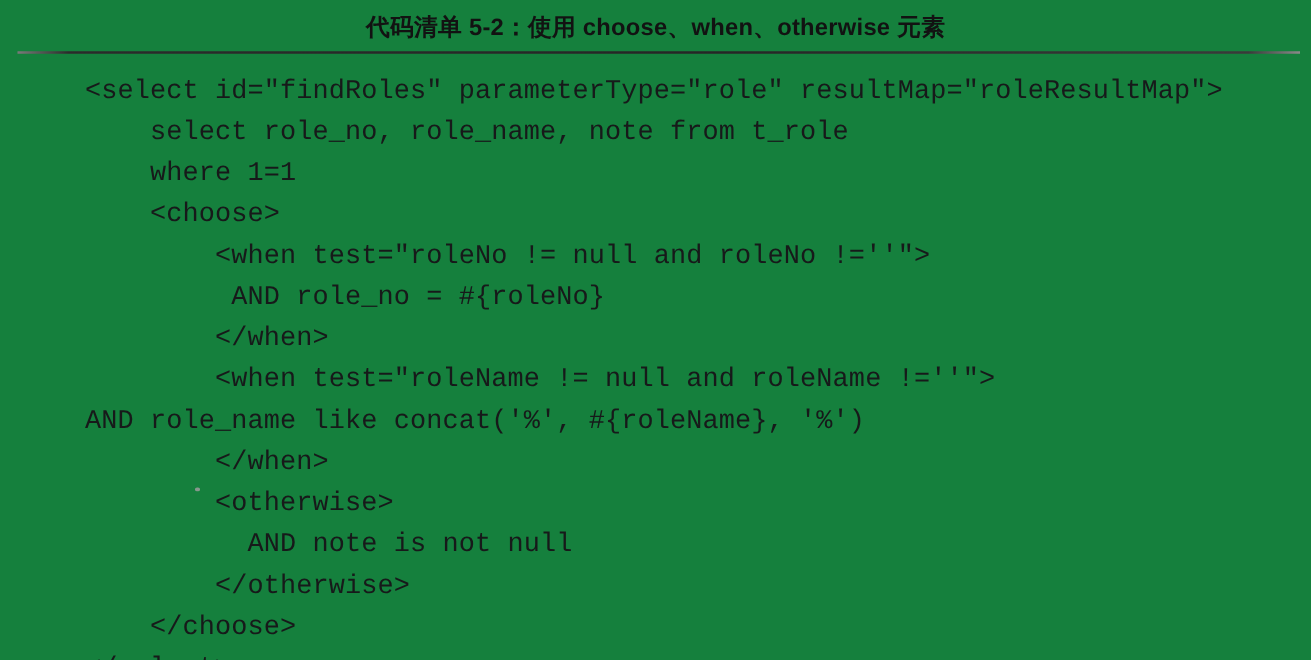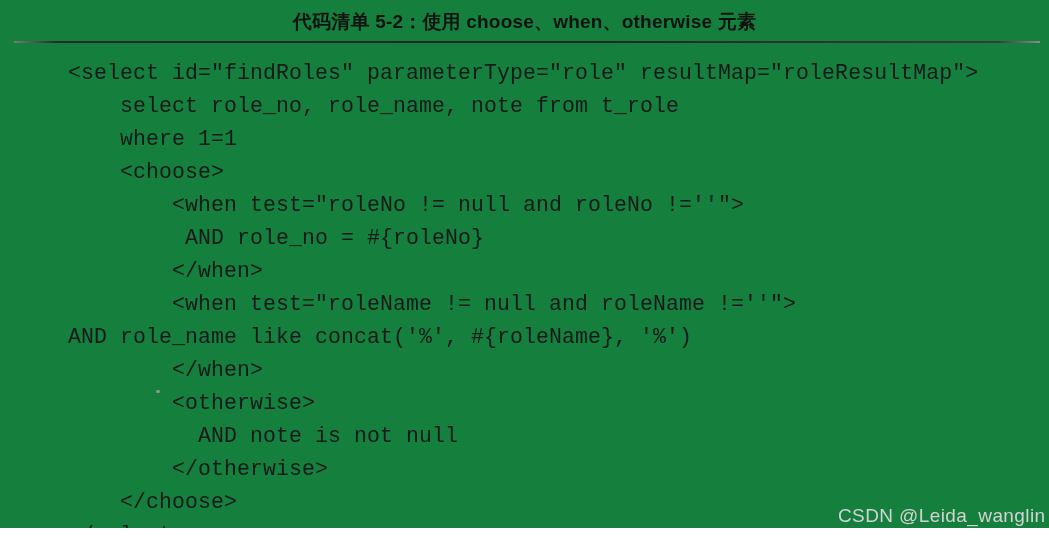--- a/index.html
+++ b/index.html
@@ -105,15 +105,14 @@
   <div id="caption">代码清单 5-2：使用 choose、when、otherwise 元素</div>
 
   <div class="rule" id="rule-top"></div>
 
   <div id="code"><div class="code-line">&lt;select id="findRoles" parameterType="role" resultMap="roleResultMap"&gt;</div><div class="code-line">    select role_no, role_name, note from t_role</div><div class="code-line">    where 1=1</div><div class="code-line">    &lt;choose&gt;</div><div class="code-line">        &lt;when test="roleNo != null and roleNo !=''"&gt;</div><div class="code-line">         AND role_no = #{roleNo}</div><div class="code-line">        &lt;/when&gt;</div><div class="code-line">        &lt;when test="roleName != null and roleName !=''"&gt;</div><div class="code-line">AND role_name like concat('%', #{roleName}, '%')</div><div class="code-line">        &lt;/when&gt;</div><div class="code-line">        &lt;otherwise&gt;</div><div class="code-line">          AND note is not null</div><div class="code-line">        &lt;/otherwise&gt;</div><div class="code-line">    &lt;/choose&gt;</div><div class="code-line">&lt;/select&gt;</div></div>
 
   <div id="speck"></div>
 
   <div class="rule" id="rule-bottom"></div>
 
-  <div id="watermark">CSDN @Leida_wanglin</div>
 
 </div>
 
 </body></html>

